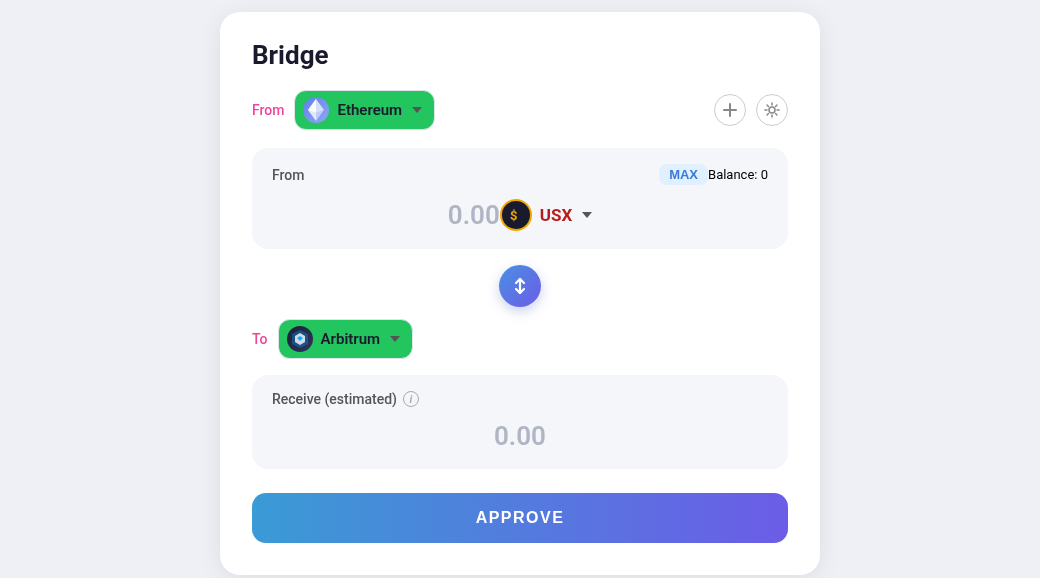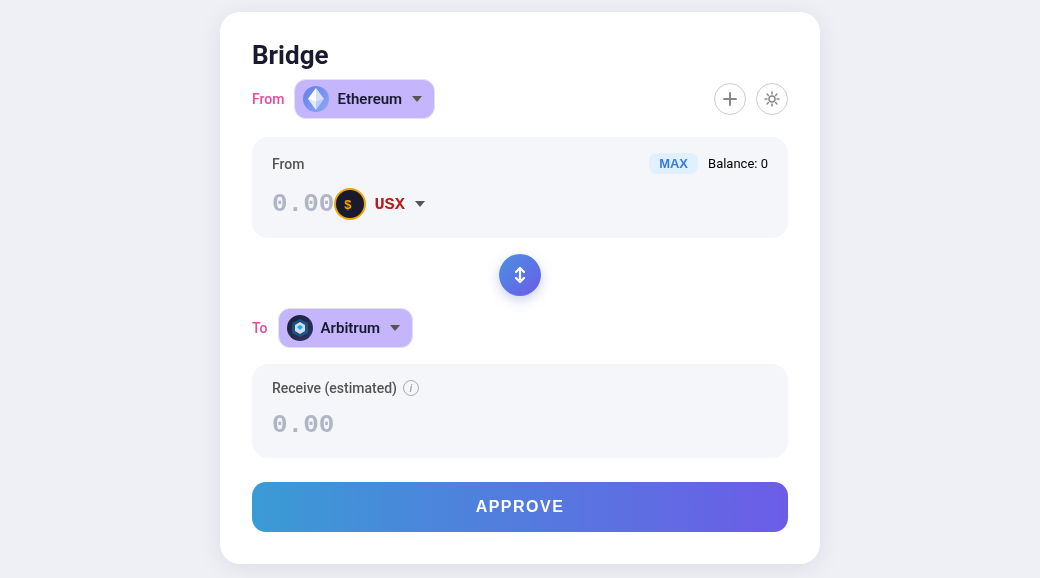--- a/index.html
+++ b/index.html
@@ -30,21 +30,21 @@
       width: 600px;
       min-height: 540px;
       box-shadow: 0 4px 24px rgba(0,0,0,0.08);
       position: relative;
     }
 
     .bridge-title {
       font-size: 26px;
       font-weight: 700;
       color: #1a1a2e;
-      margin-bottom: 9px;
+      margin-bottom: 20px;
     }
 
     .network-row {
       display: flex;
       align-items: center;
       margin-bottom: 18px;
       justify-content: space-between;
     }
 
     .network-row-left {
@@ -56,21 +56,21 @@
     .network-label {
       font-size: 14px;
       color: #ec4899;
       font-weight: 500;
     }
 
     .network-selector {
       display: flex;
       align-items: center;
       gap: 8px;
-      background: #c4b5fd;
+      background: #22c55e;
       border: 1px solid #e0e3eb;
       border-radius: 12px;
       padding: 6px 12px 6px 8px;
       cursor: pointer;
     }
 
     .network-icon {
       width: 26px;
       height: 26px;
       border-radius: 50%;
@@ -138,21 +138,20 @@
 
     .card-label {
       font-size: 14px;
       color: #555;
       font-weight: 500;
     }
 
     .card-header-right {
       display: flex;
       align-items: center;
-      gap: 10px;
     }
 
     .max-btn {
       background: #e0f0ff;
       color: #3a7bd5;
       border: none;
       border-radius: 8px;
       padding: 3px 10px;
       font-size: 13px;
       font-weight: 600;
@@ -160,22 +159,21 @@
     }
 
     .balance-text {
       font-size: 13px;
       color: #000000;
     }
 
     .amount-row {
       display: flex;
       align-items: center;
-      justify-content: flex-start;
-      font-family: Liberation Mono, monospace;
+      justify-content: center;
     }
 
     .amount-value {
       font-size: 26px;
       font-weight: 600;
       color: #b0b5c5;
     }
 
     .token-selector {
       display: flex;

